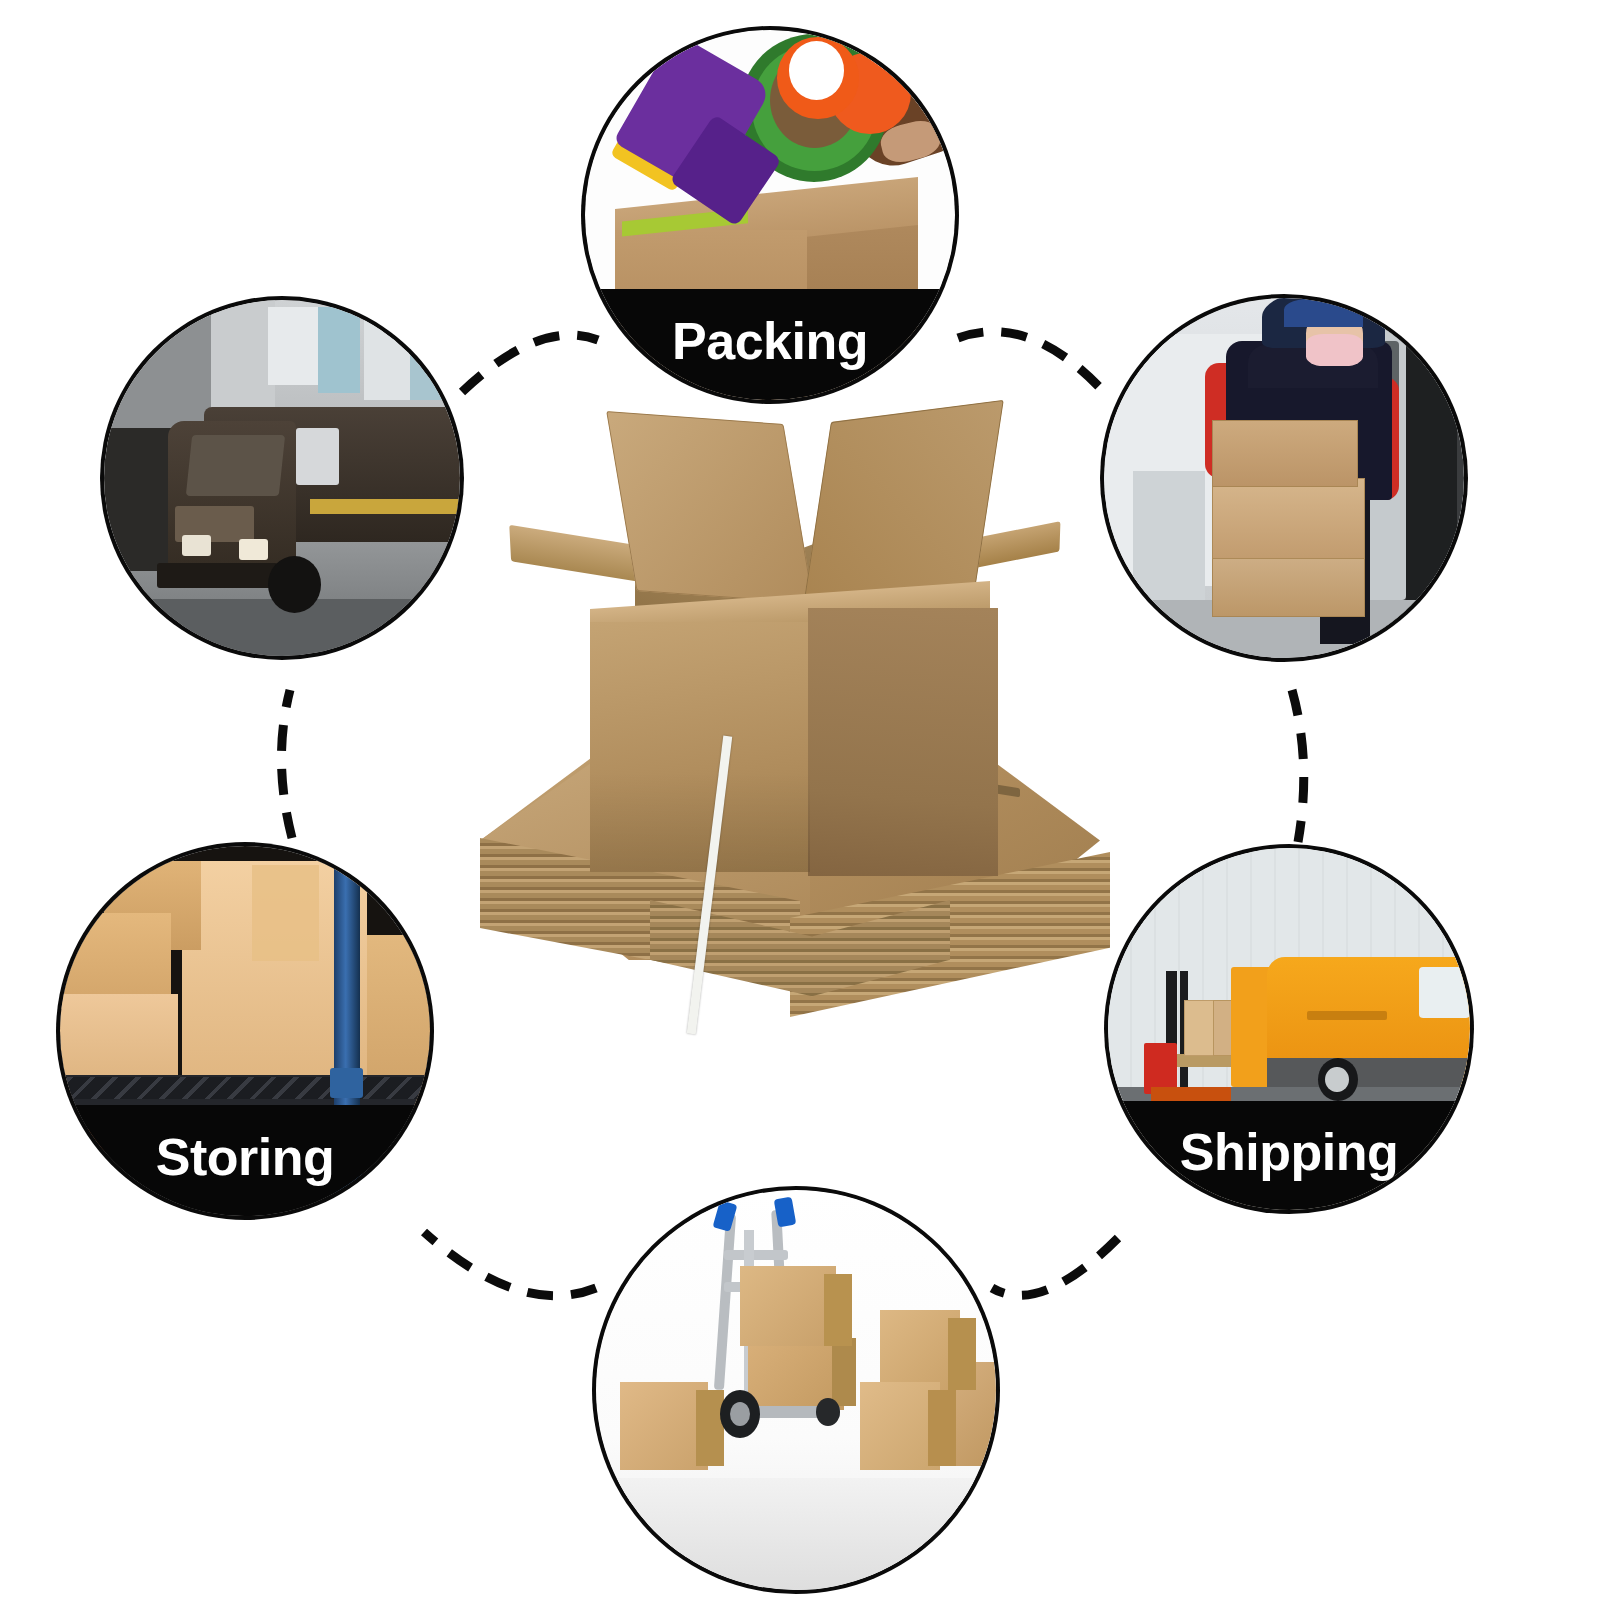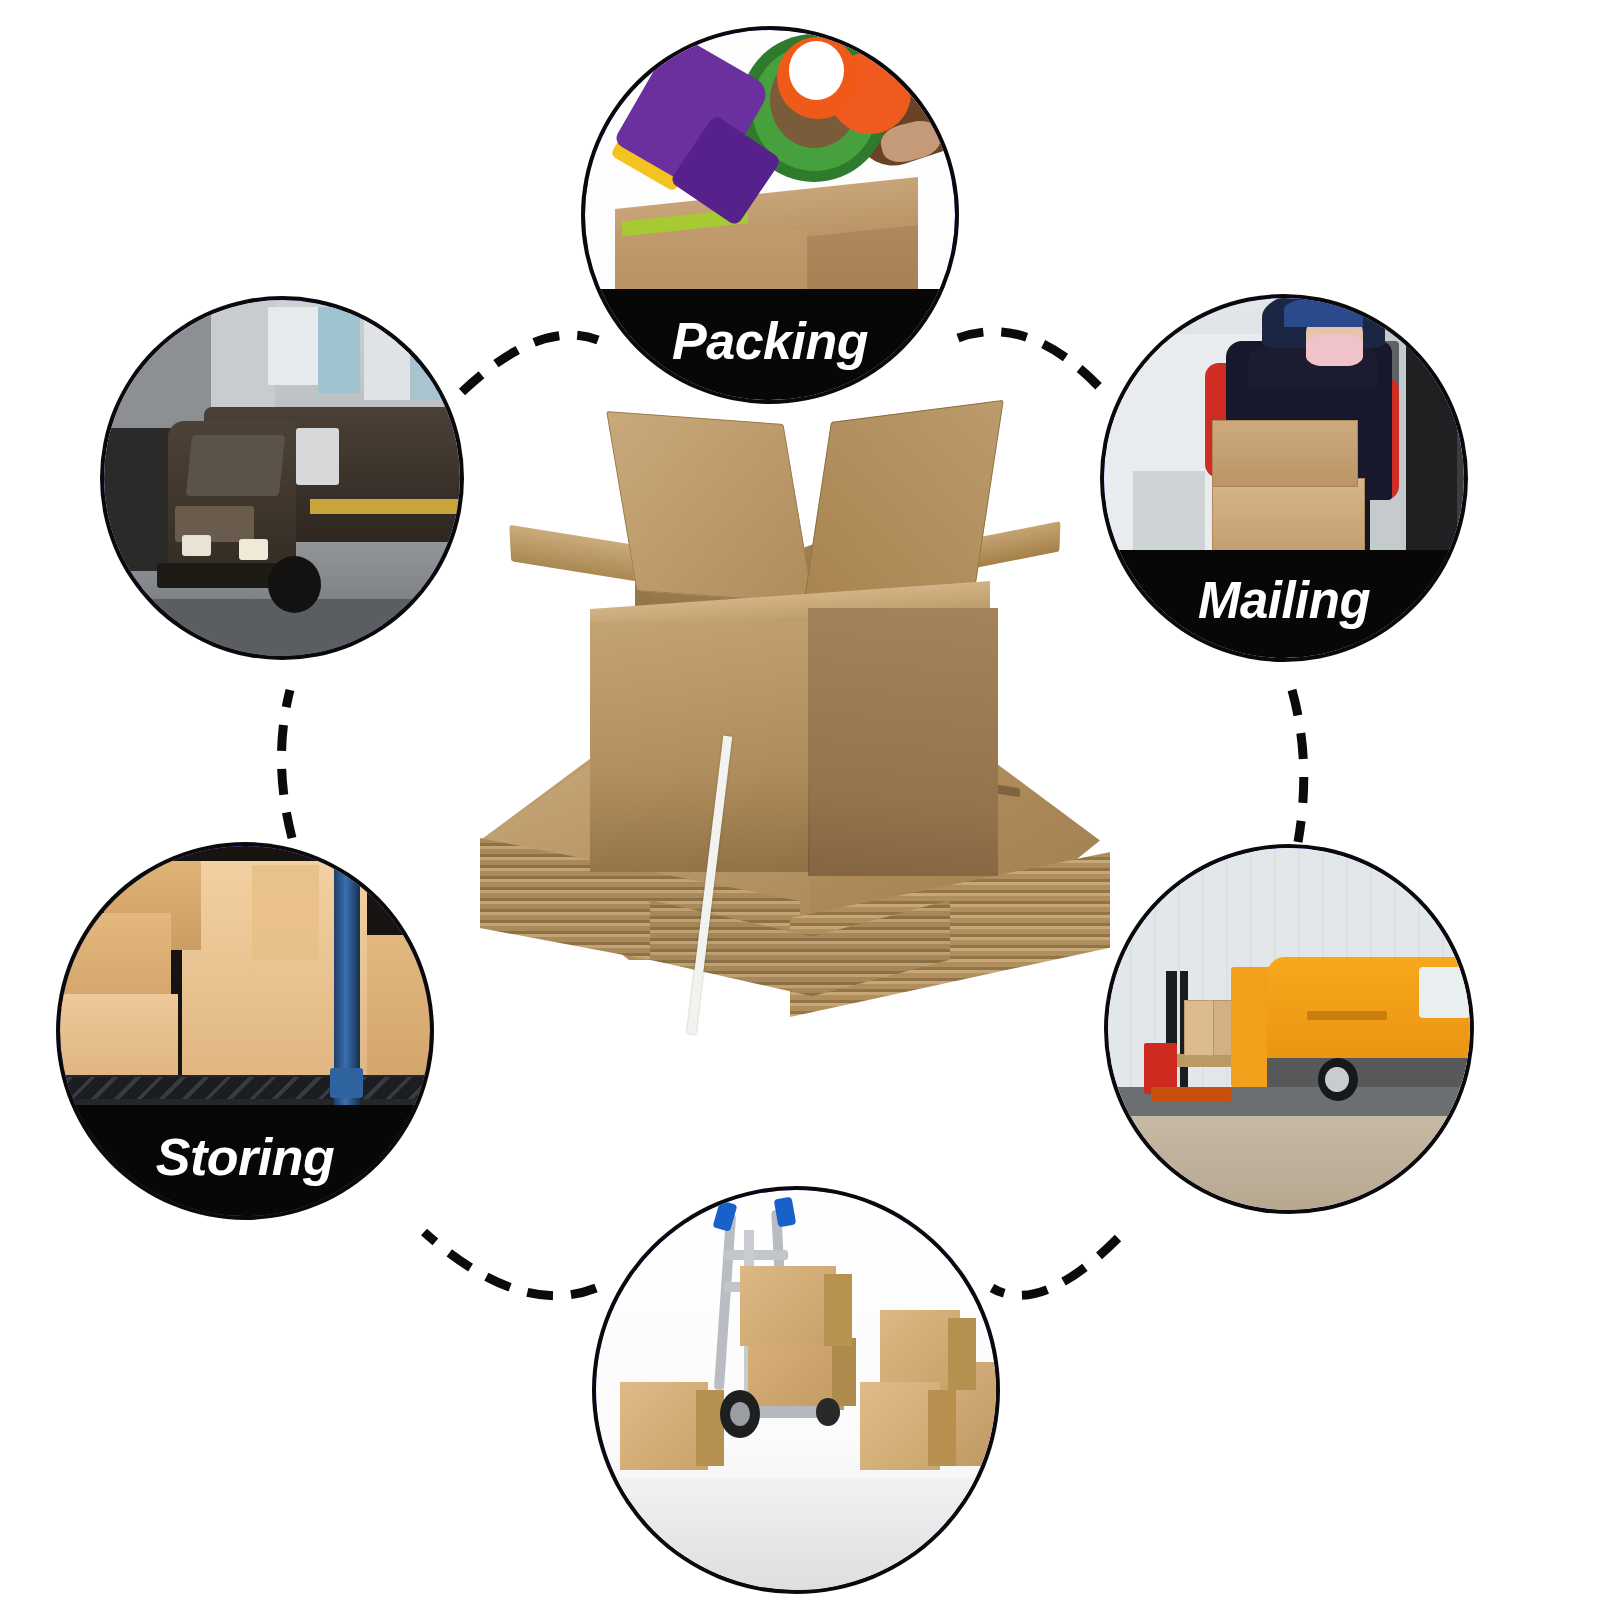--- a/index.html
+++ b/index.html
@@ -10,23 +10,22 @@
     position:relative;
   }
   #stage{position:absolute;inset:0;width:1600px;height:1600px;background:#ffffff;}
 
   
   #connectors{position:absolute;left:0;top:0;width:1600px;height:1600px;pointer-events:none;z-index:1;}
 
   
   .usecase{
     position:absolute;border-radius:50%;overflow:hidden;
-    background:#8b5cf6;z-index:3;
+    background:#a3a3a3;z-index:3;
     box-shadow:0 0 0 4px #0a0a0a;
-    font-style:italic;
   }
   .usecase .photo{position:absolute;inset:0;border-radius:50%;overflow:hidden;}
   .usecase .band{
     position:absolute;left:-2%;right:-2%;bottom:0;height:30%;
     background:#070707;display:flex;align-items:center;justify-content:center;
     border-bottom-left-radius:50% 100%;border-bottom-right-radius:50% 100%;
   }
   .usecase .band-label{
     color:#ffffff;font-weight:700;letter-spacing:-0.5px;
     white-space:nowrap;line-height:1;
@@ -328,23 +327,20 @@
         <div class="r ml-shoulder"></div>
         <div class="r ml-hood"></div>
         <div class="r ml-face"></div>
         <div class="r ml-beanie"></div>
         <div class="r ml-mask"></div>
         <div class="r ml-box3"></div>
         <div class="r ml-box2"></div>
         <div class="r ml-box1"></div>
       </div>
     </div>
-    <div class="band">
-      <span class="band-label" style="font-size:51px;">Mailing</span>
-    </div>
   </div>
 
   <div class="usecase" style="left:1108px;top:848px;width:362px;height:362px;">
     <div class="photo">
       <div class="sc">
         <div class="r sh-sky"></div>
         <div class="r sh-wall"></div>
         <div class="r sh-ground"></div>
         <div class="r sh-road"></div>
         <div class="r sh-forkmast"></div>
@@ -355,20 +351,23 @@
         <div class="r sh-forkred"></div>
         <div class="r sh-forkbase"></div>
         <div class="r sh-vanback"></div>
         <div class="r sh-van"></div>
         <div class="r sh-vanwin"></div>
         <div class="r sh-handle"></div>
         <div class="r sh-vanskirt"></div>
         <div class="r sh-wheel"></div>
         <div class="r sh-hub"></div>
       </div>
+    </div>
+    <div class="band">
+      <span class="band-label" style="font-size:52px;">Shipping</span>
     </div>
   </div>
 
   <div class="usecase" style="left:60px;top:846px;width:370px;height:370px;text-align:right;">
     <div class="photo">
       <div class="sc">
         <div class="r st-bg"></div>
         <div class="r st-boxE"></div>
         <div class="r st-redbar"></div>
         <div class="r st-boxD"></div>

